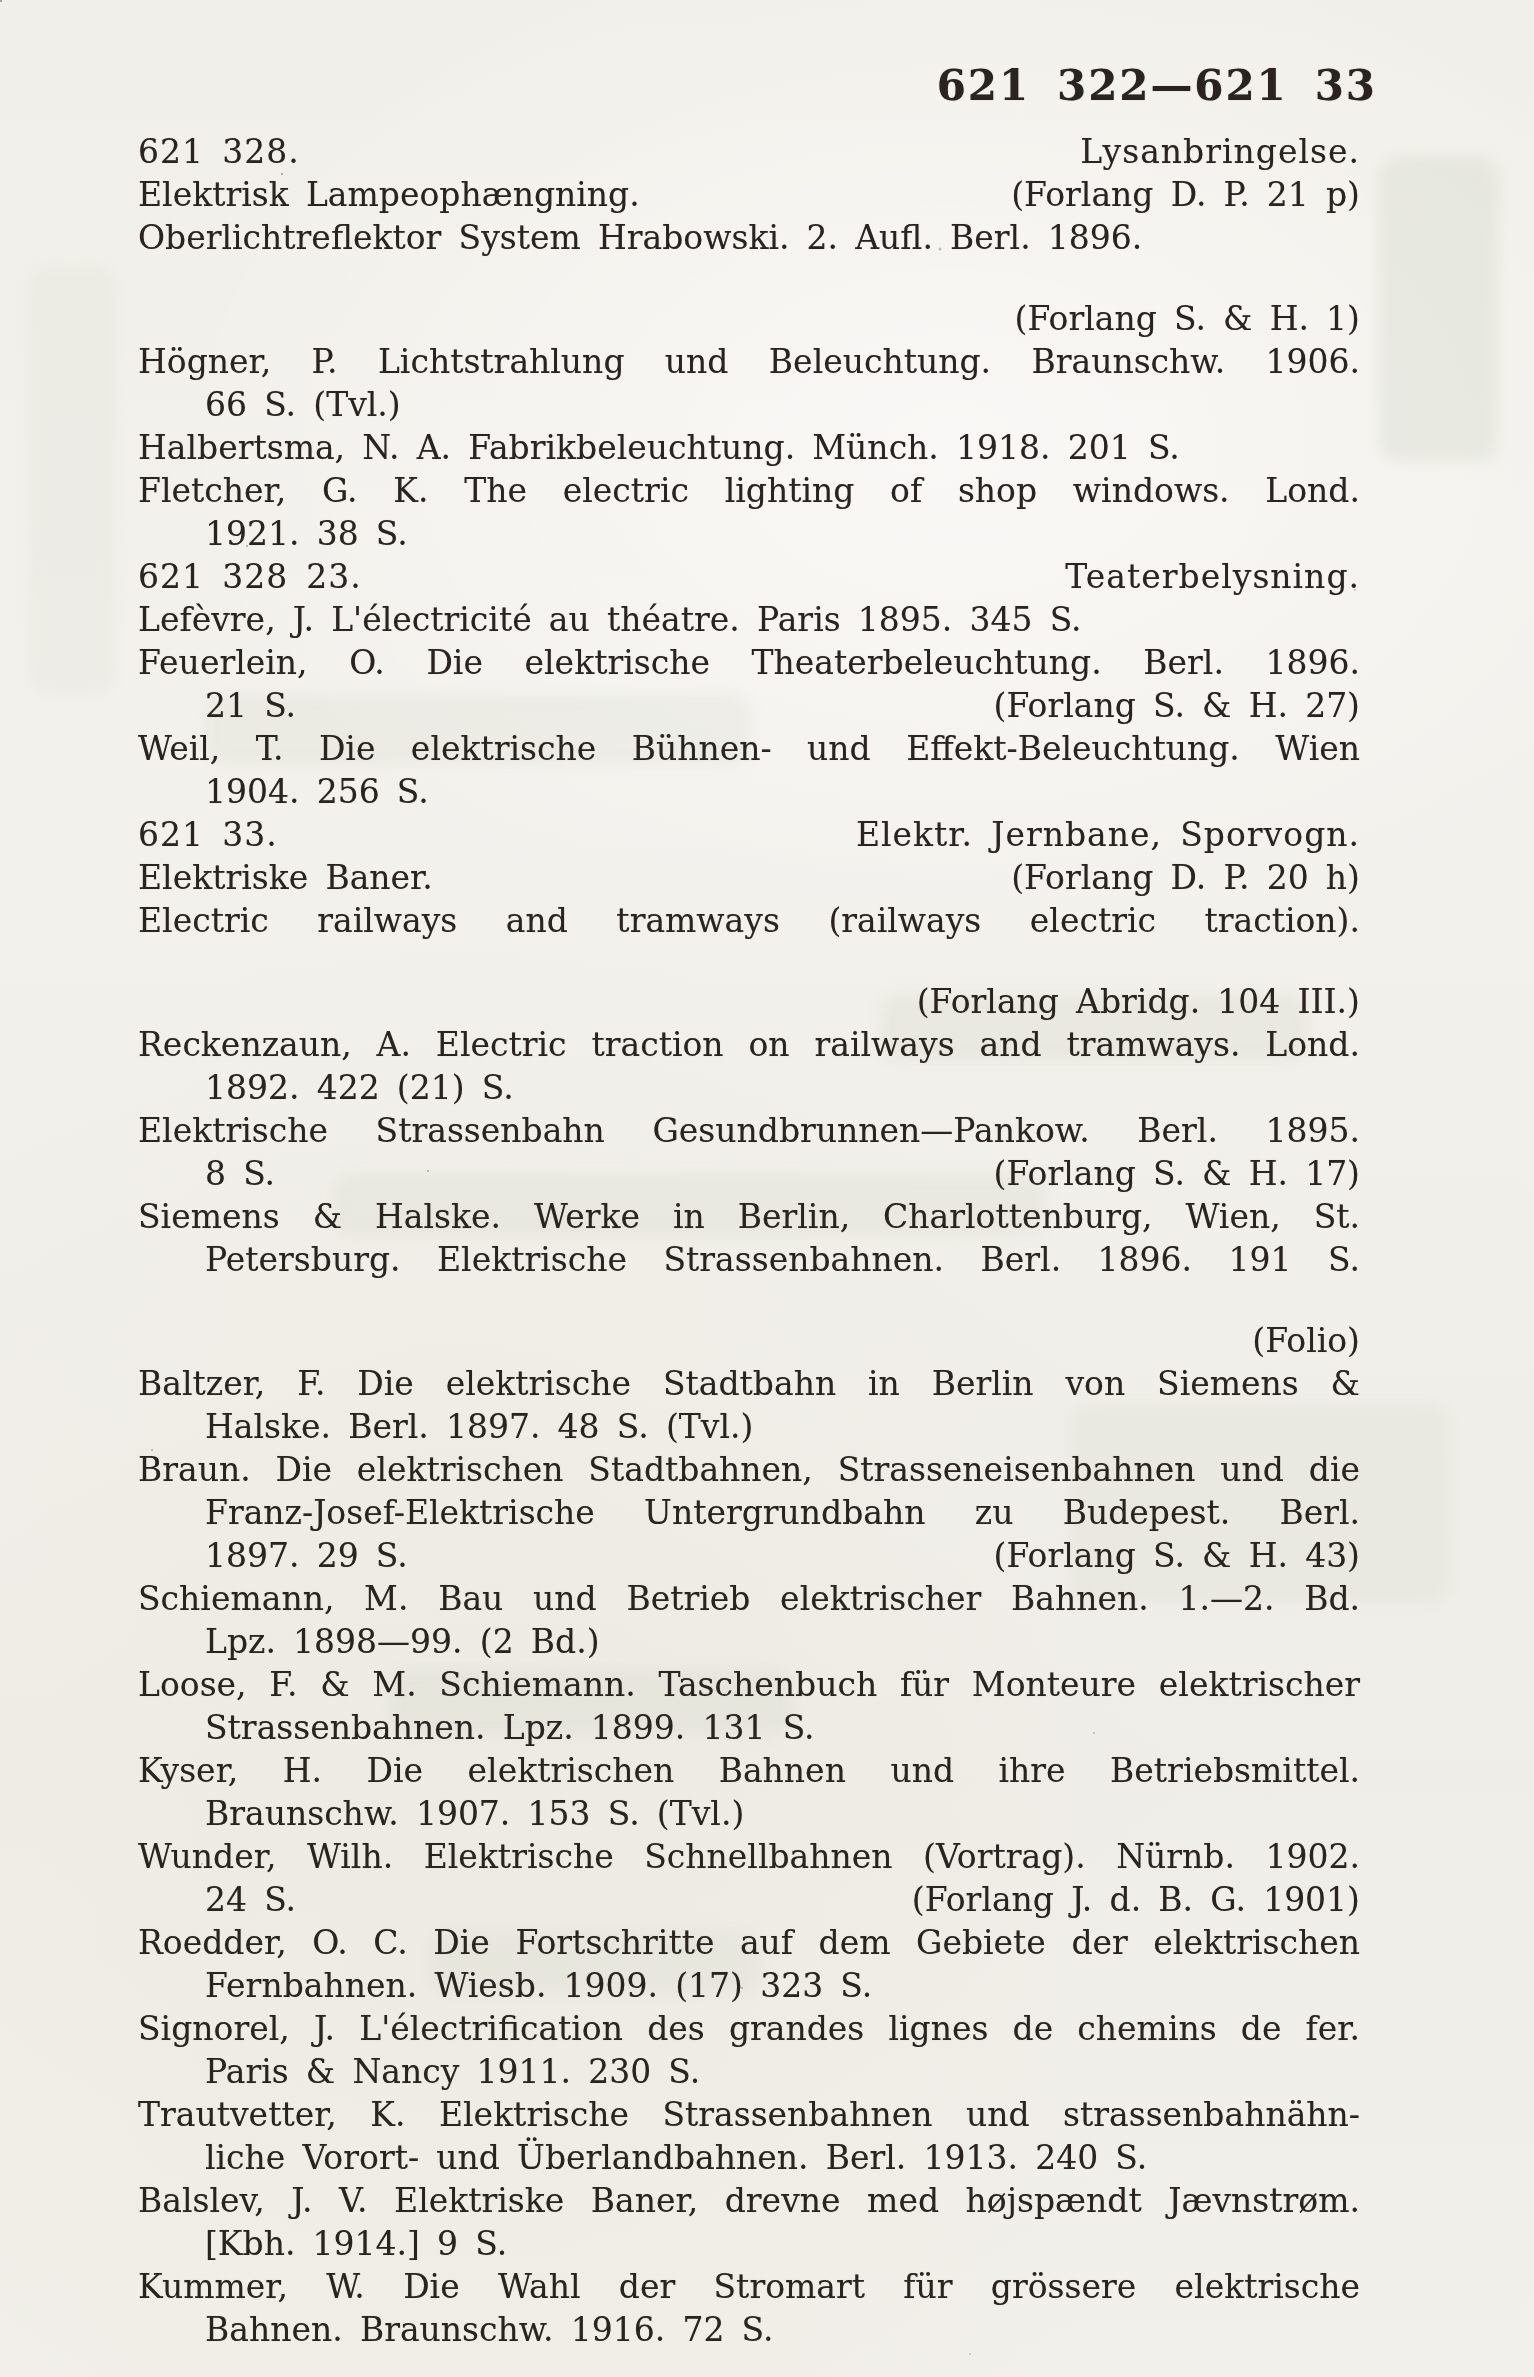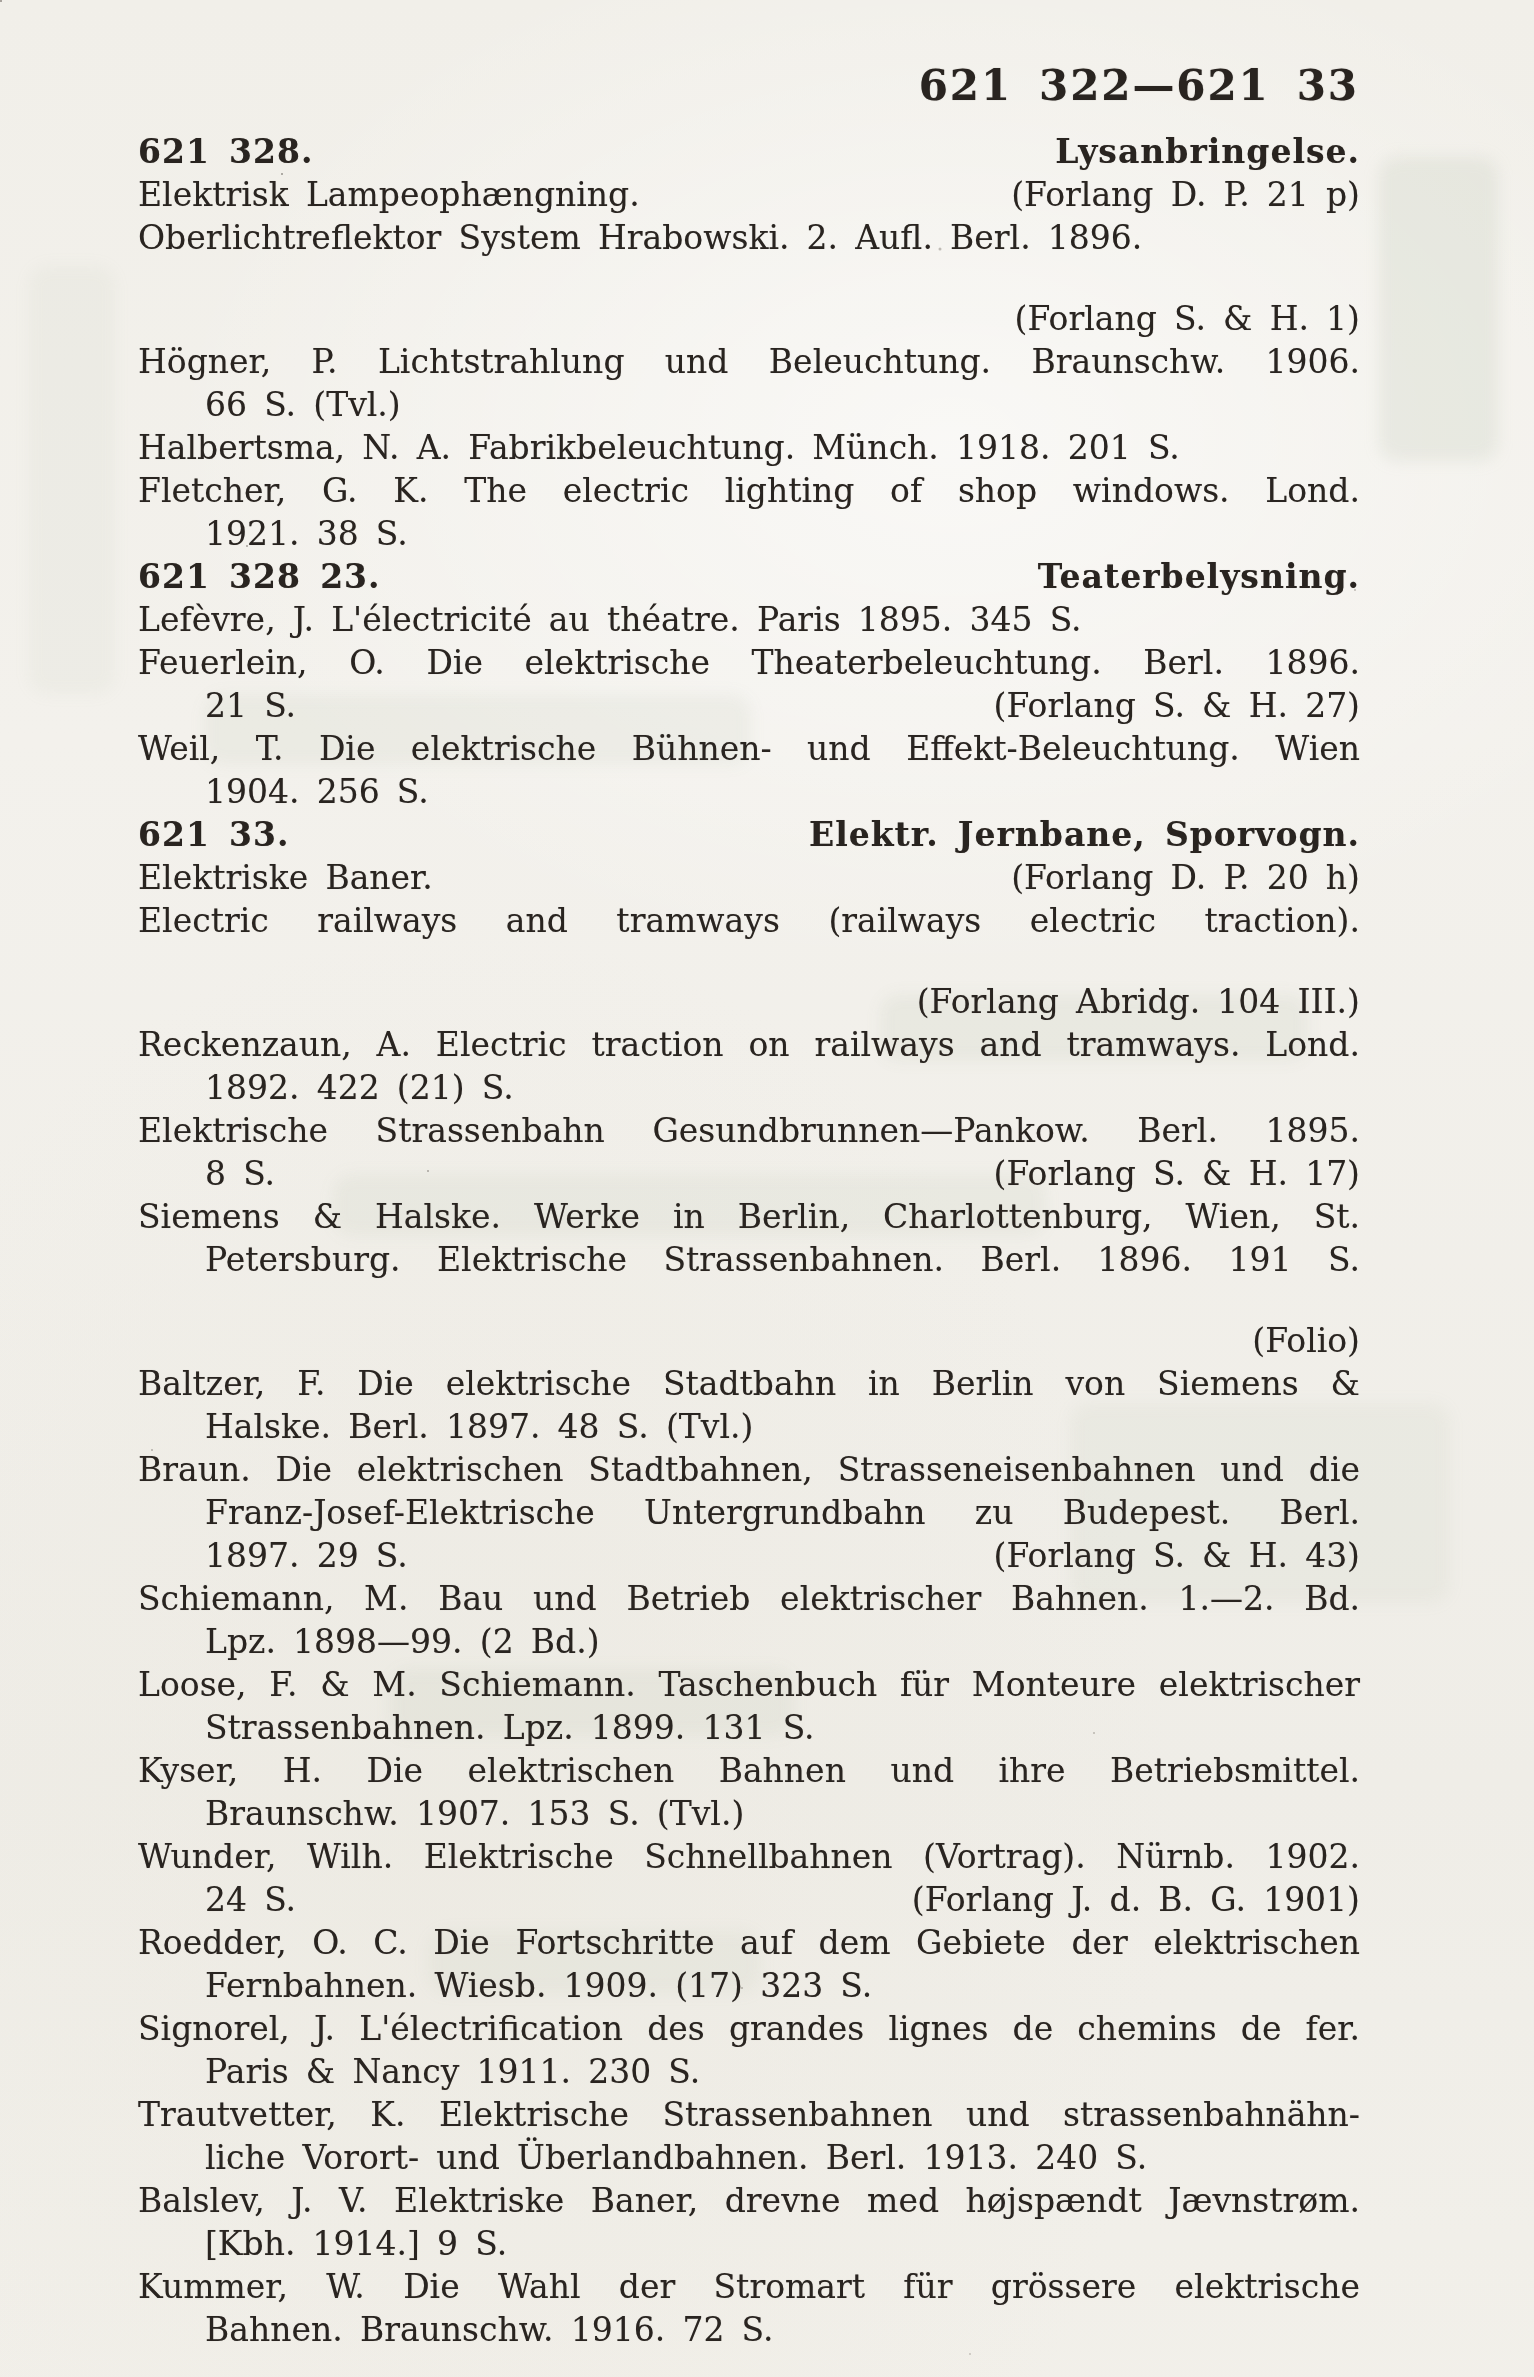--- a/index.html
+++ b/index.html
@@ -51,21 +51,21 @@
       201px 1863px 0 0 rgba(62,55,48,0.3),
       1093px 1732px 0 0 rgba(62,55,48,0.3),
       524px 2324px 0 0 rgba(62,55,48,0.3),
       969px 2353px 0 0 rgba(62,55,48,0.25);
   }
 
   
   .running-head {
     position: absolute;
     top: 61px;
-    right: 175px;
+    right: 157px;
     font-size: 42px;
     font-weight: bold;
     letter-spacing: 1.9px;
     word-spacing: 10.5px;
     white-space: nowrap;
     text-shadow: 0 0 1px rgba(45,38,30,0.35);
   }
 
   
   .content {
@@ -83,21 +83,21 @@
     text-shadow: 0 0 0.7px rgba(45,38,30,0.32);
   }
   .line.j {
     white-space: normal;
     text-align: justify;
     text-align-last: justify;
   }
   .line.ind { padding-left: 67px; }
   .line.pair { display: flex; justify-content: space-between; }
   .line.r { text-align: right; margin-top: 38px; }
-  .line.sec { font-weight: bold; letter-spacing: 1px; }
+  .line.sec { font-weight: normal; letter-spacing: 1px; }
   .author { font-weight: normal; }
 
   
   .page-number {
     position: absolute;
     top: 2243px;
     left: 138px;
     width: 1222px;
     text-align: center;
     font-size: 33px;

